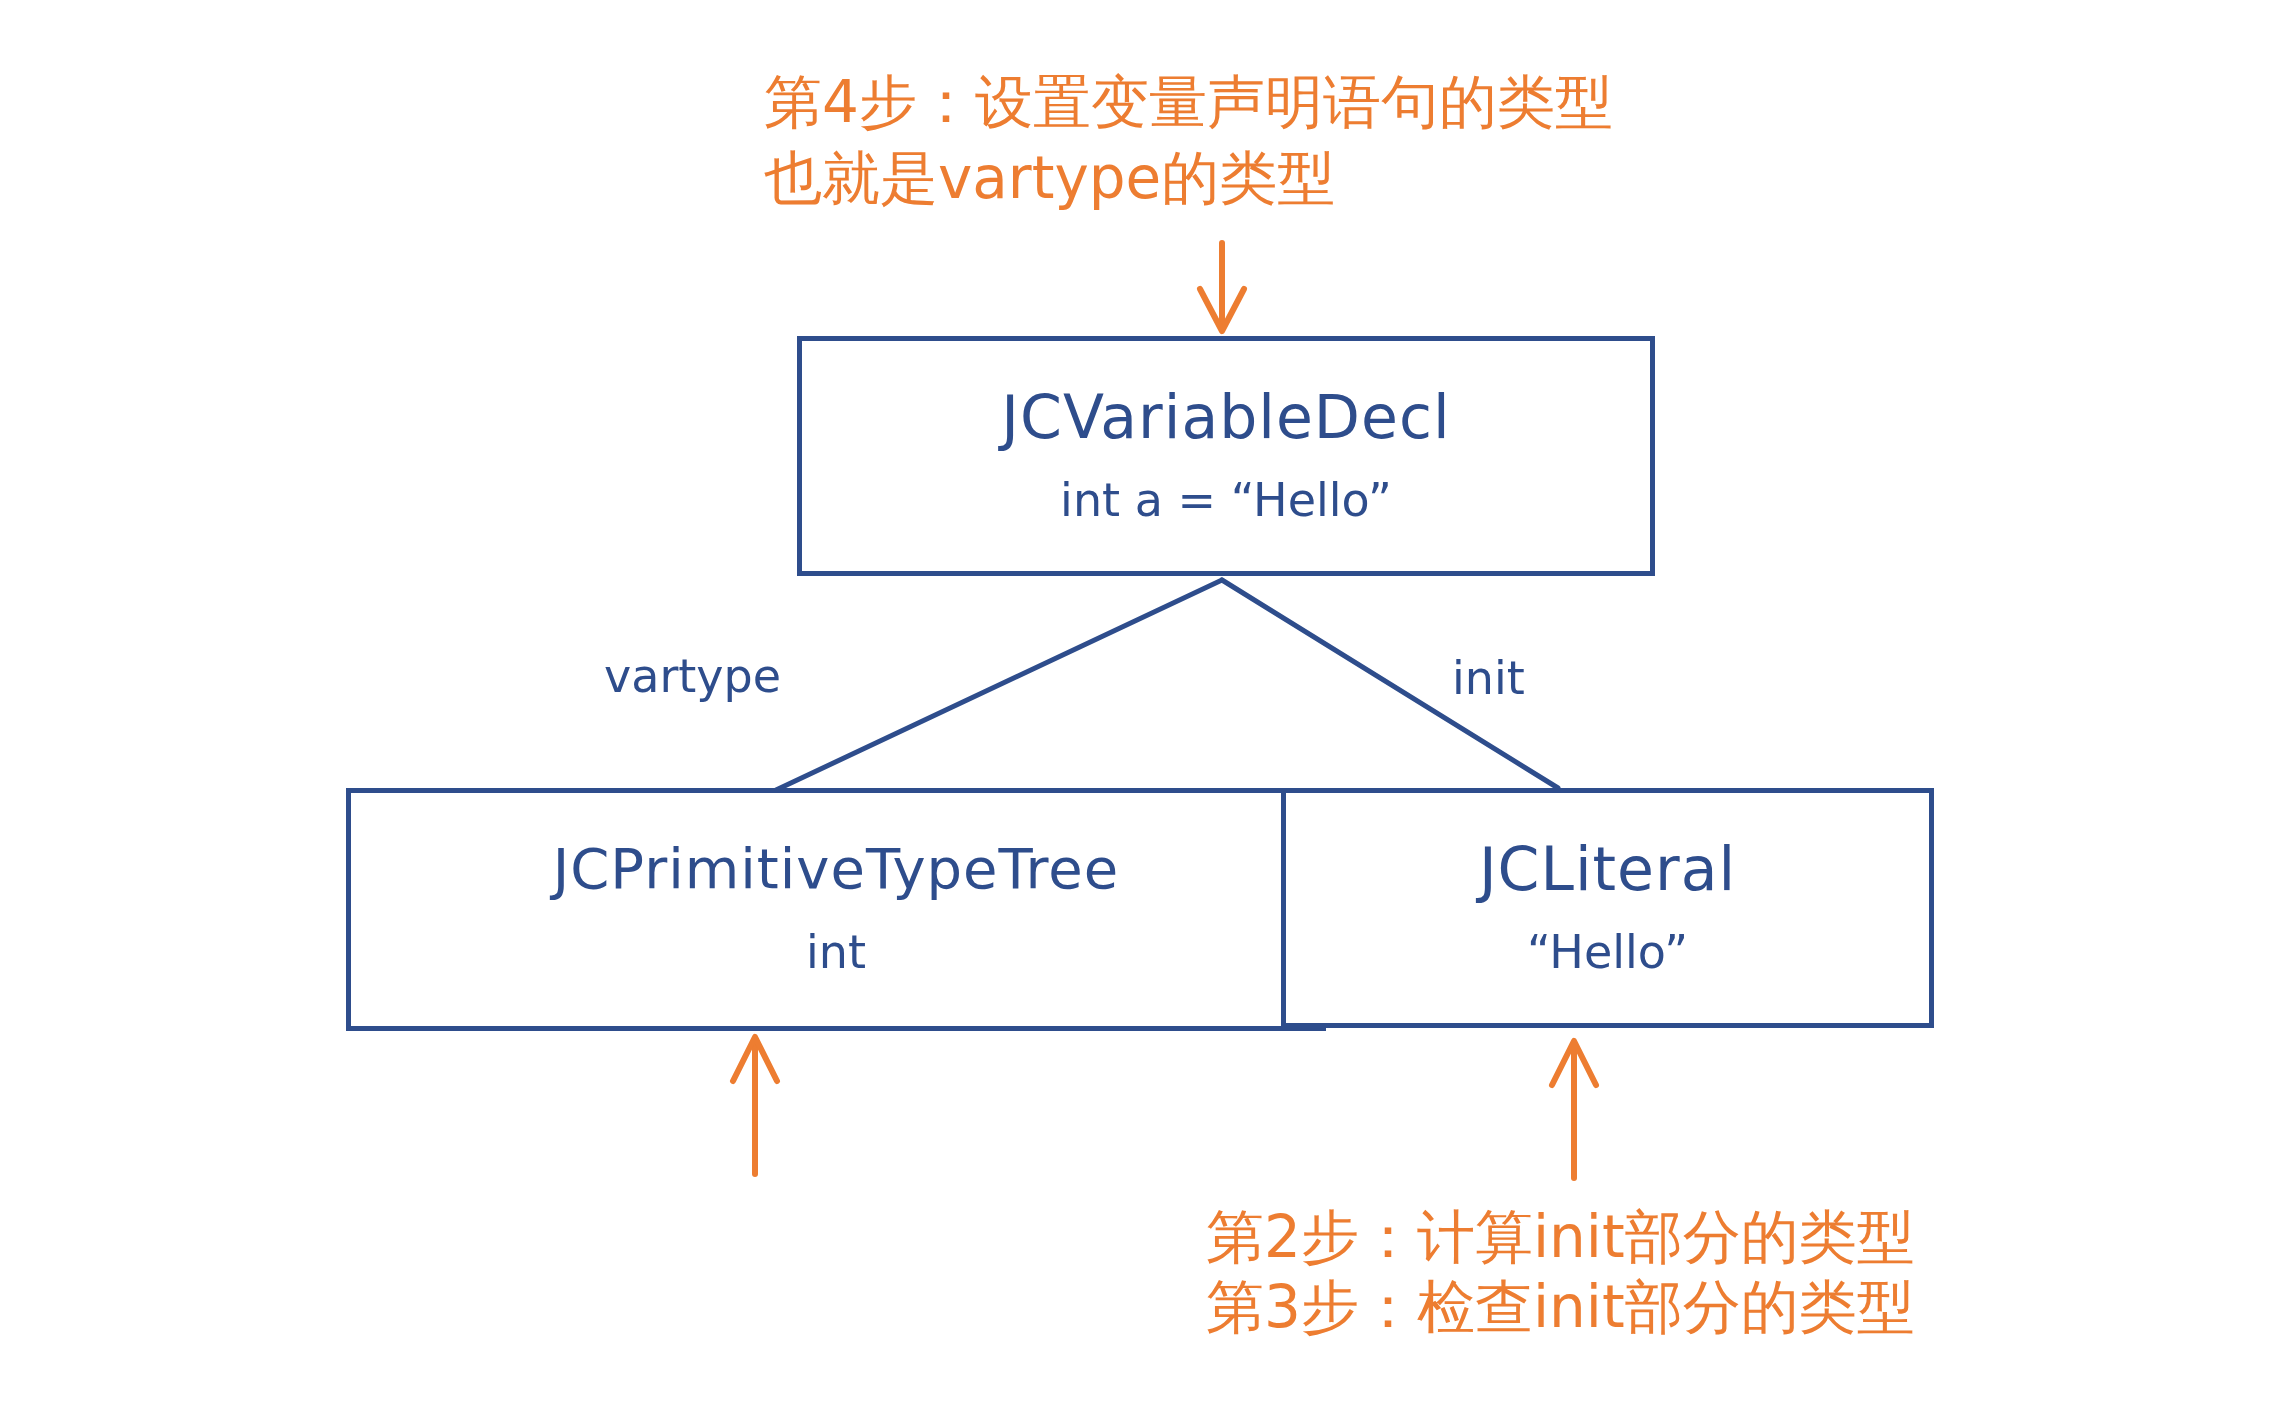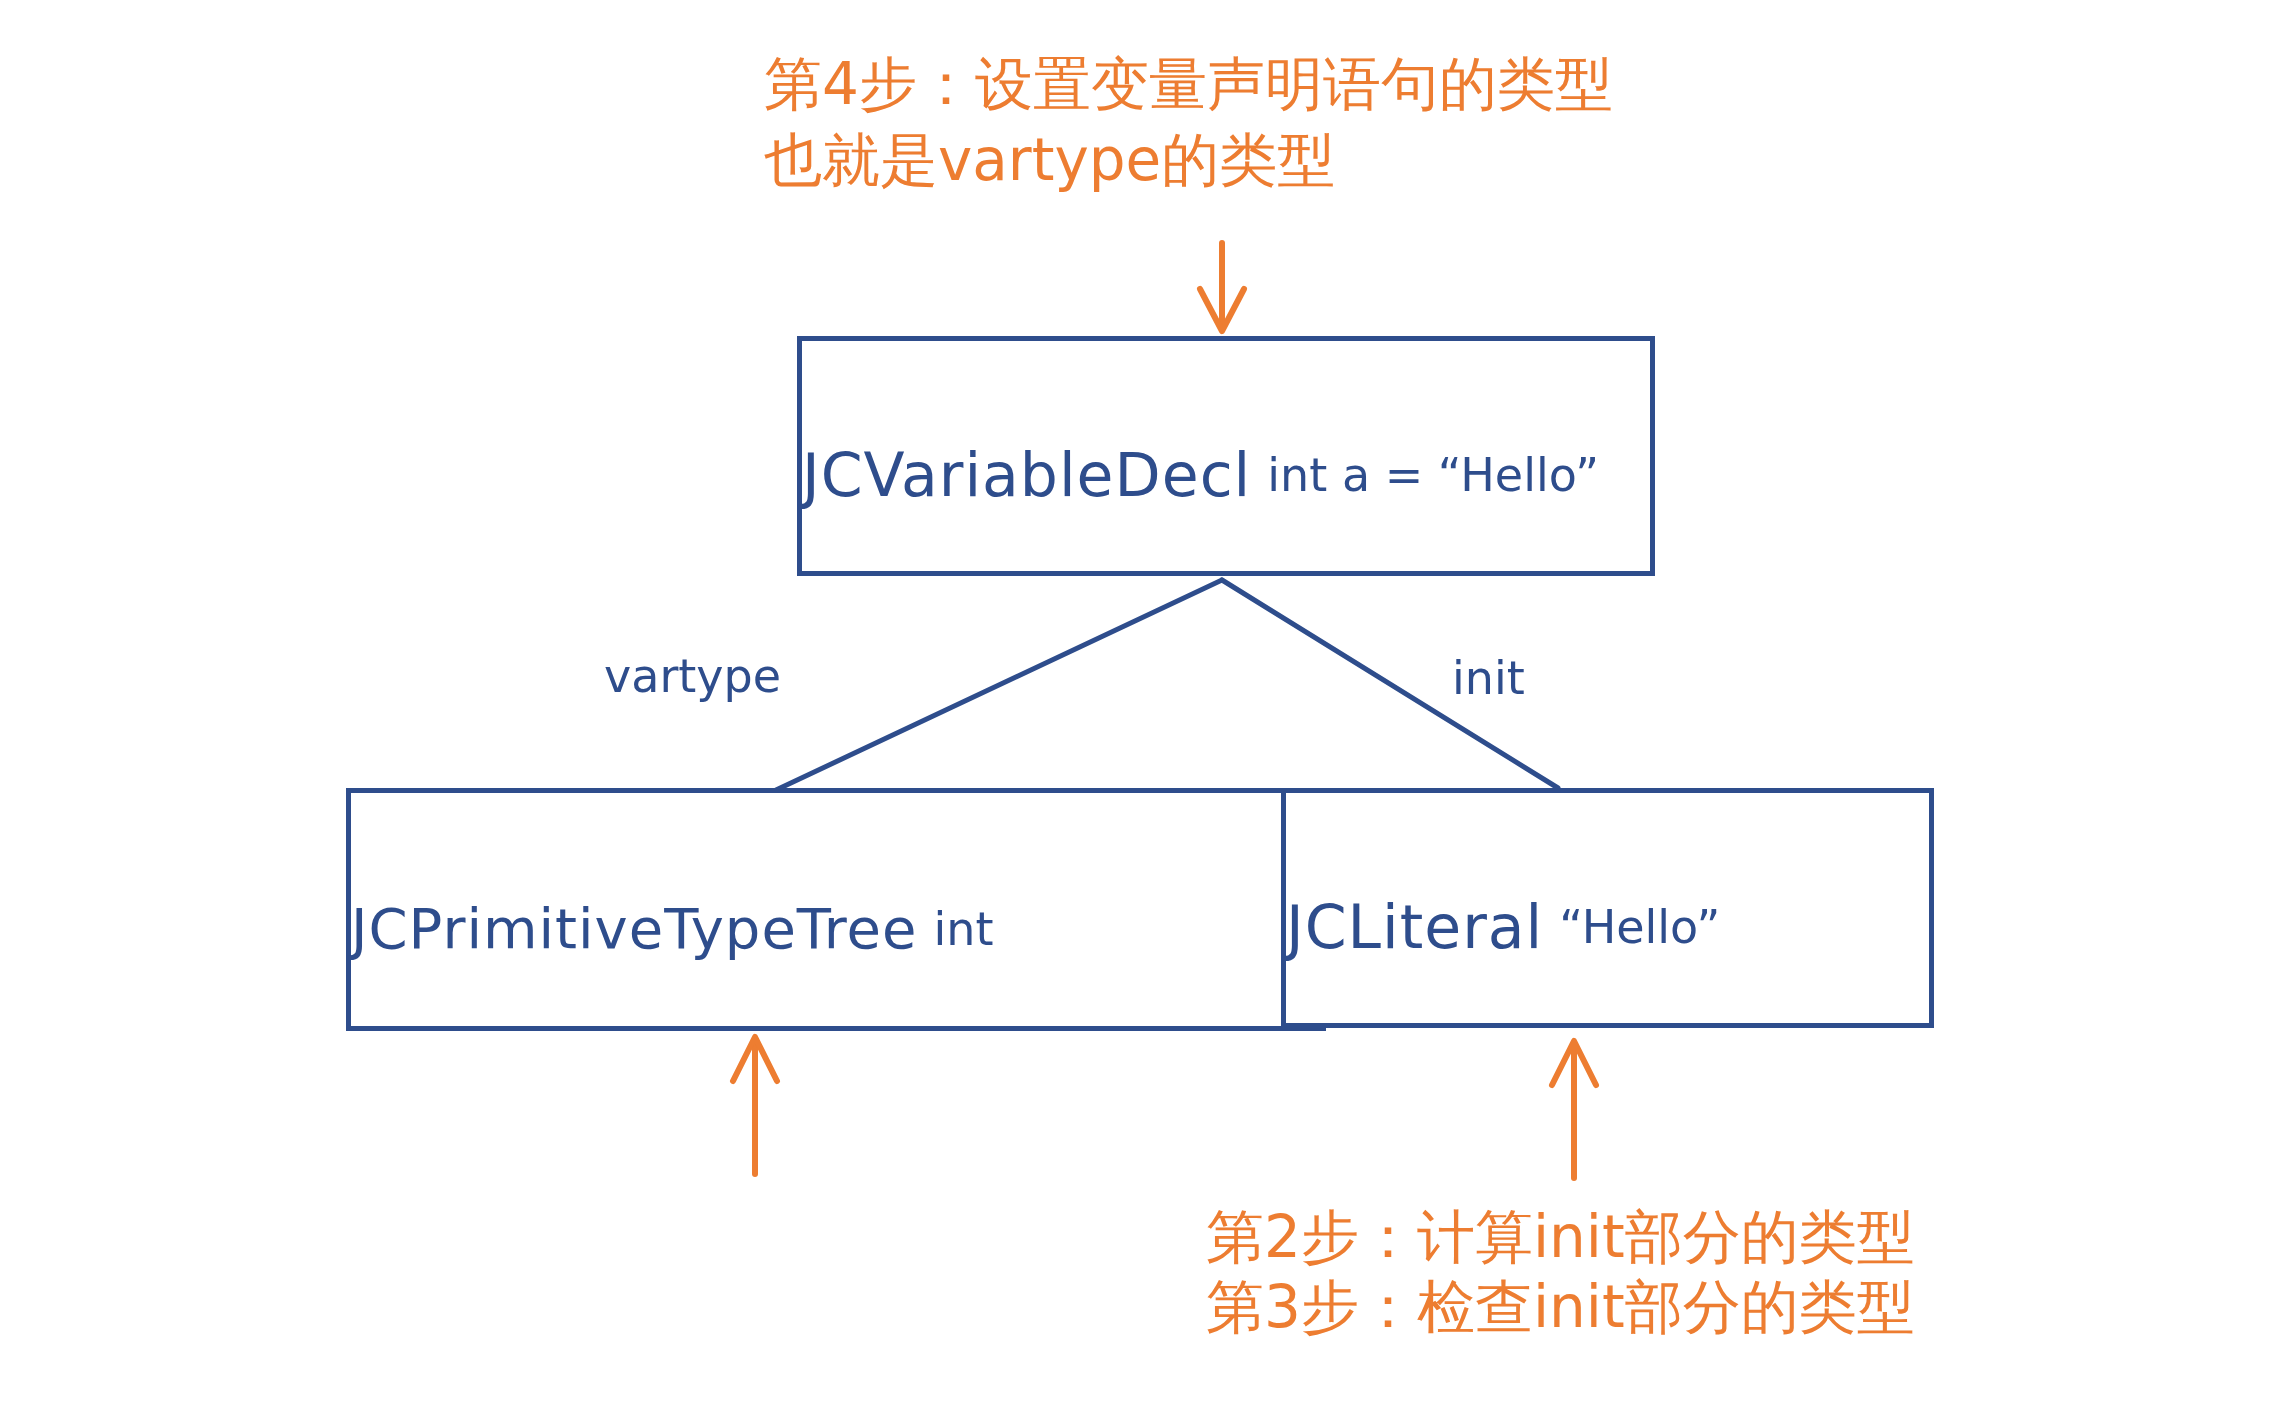--- a/index.html
+++ b/index.html
@@ -36,21 +36,21 @@
     fill: none;
     stroke-linecap: round;
     stroke-linejoin: round;
   }
   .node {
     position: absolute;
     border: 5px solid var(--ink-blue);
     background: var(--background);
     color: var(--ink-blue);
     display: flex;
-    flex-direction: row;
+    flex-direction: column;
     align-items: center;
     padding-top: 38px;
     gap: 16px;
     text-align: center;
   }
   .node-title {
     font-size: 60px;
     line-height: 76px;
     letter-spacing: 1px;
     color: var(--ink-blue);
@@ -77,21 +77,21 @@
   .edge-label-vartype { left: 604px;  top: 650px; }
   .edge-label-init    { left: 1452px; top: 652px; }
 
   .annotation {
     position: absolute;
     color: var(--accent-orange);
     font-size: 58px;
     line-height: 76px;
     white-space: nowrap;
   }
-  .annotation-step4  { left: 764px;  top: 46px; }
+  .annotation-step4  { left: 764px;  top: 64px; }
   .annotation-step1  { left: 380px;  top: 1202px; line-height: 70px; }
   .annotation-step23 { left: 1206px; top: 1202px; line-height: 70px; }
 </style>
 </head>
 <body>
 
 <div class="canvas">
 
   <svg class="overlay" viewBox="0 0 2284 1414" xmlns="http://www.w3.org/2000/svg">
 

